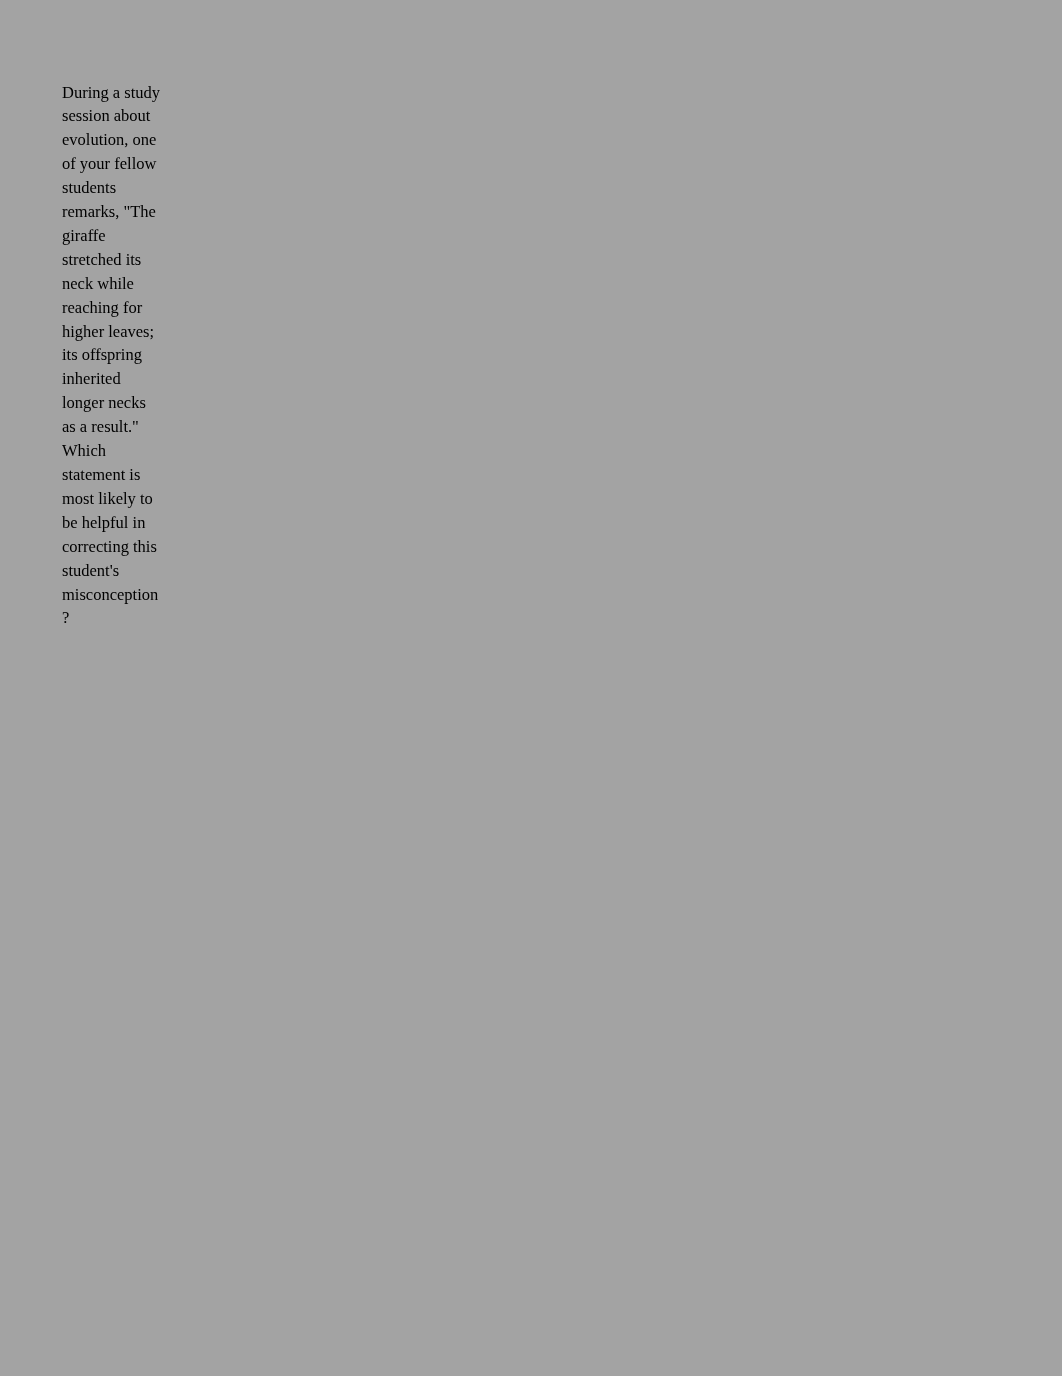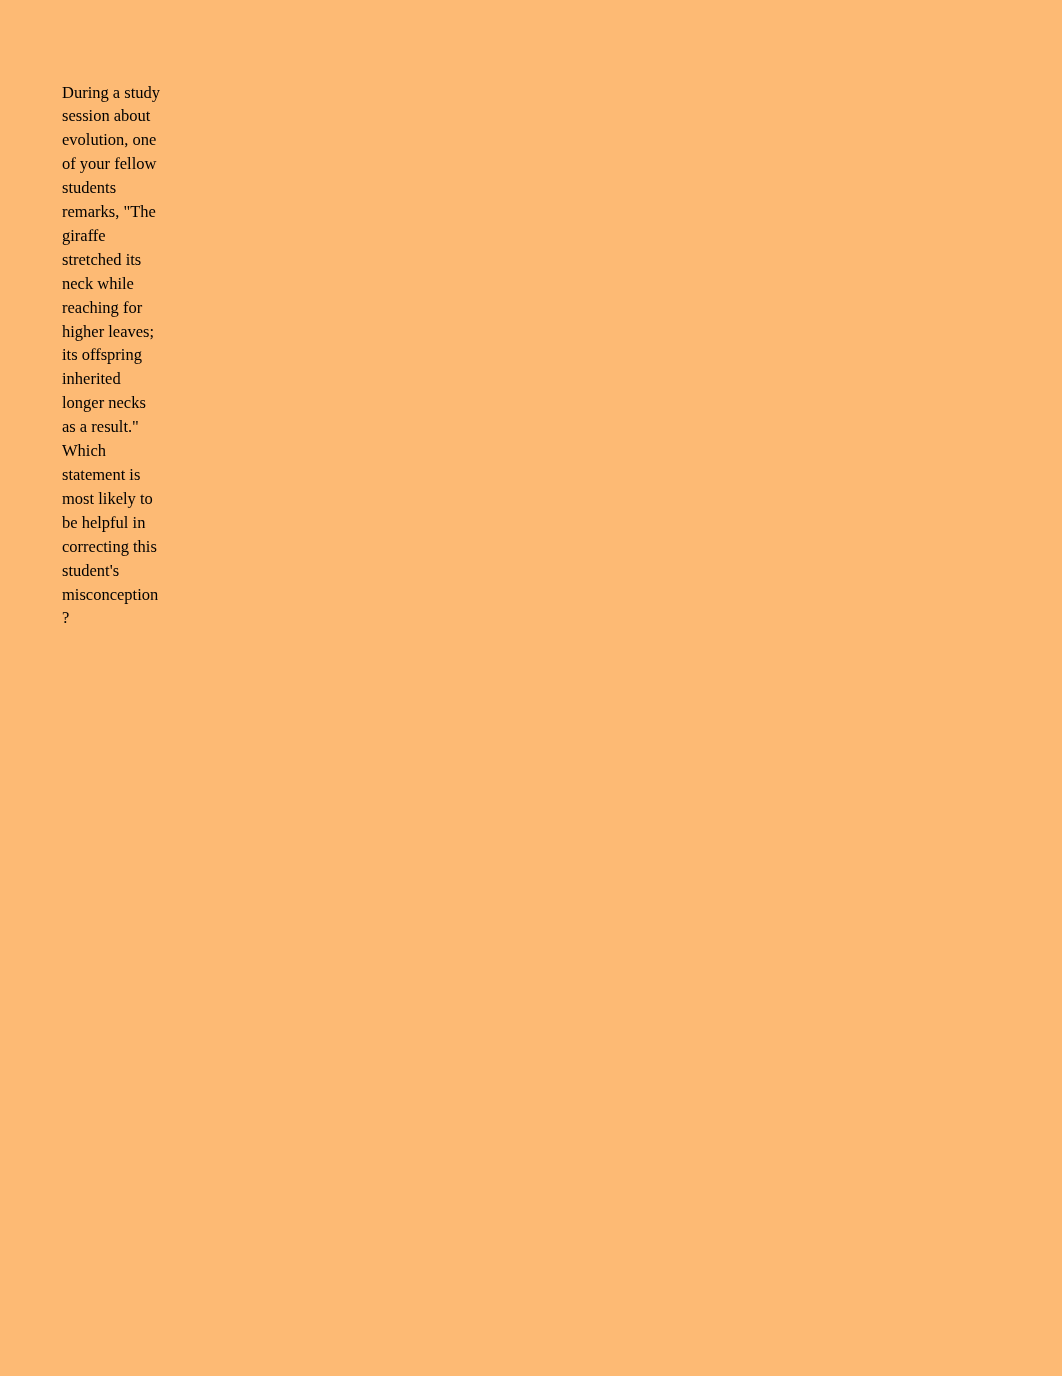--- a/index.html
+++ b/index.html
@@ -12,21 +12,21 @@
     width: 1062px;
     height: 1376px;
     position: relative;
     font-family: "Liberation Serif", "DejaVu Serif", serif;
     -webkit-font-smoothing: antialiased;
   }
 
   .page {
     position: absolute;
     inset: 0;
-    background: #fdba74;
+    background: #a3a3a3;
   }
 
   
   .question-block {
     position: absolute;
     left: 62px;
     top: 64px;
     width: 100px;
     font-size: 16.5px;
     line-height: 23.9px;

